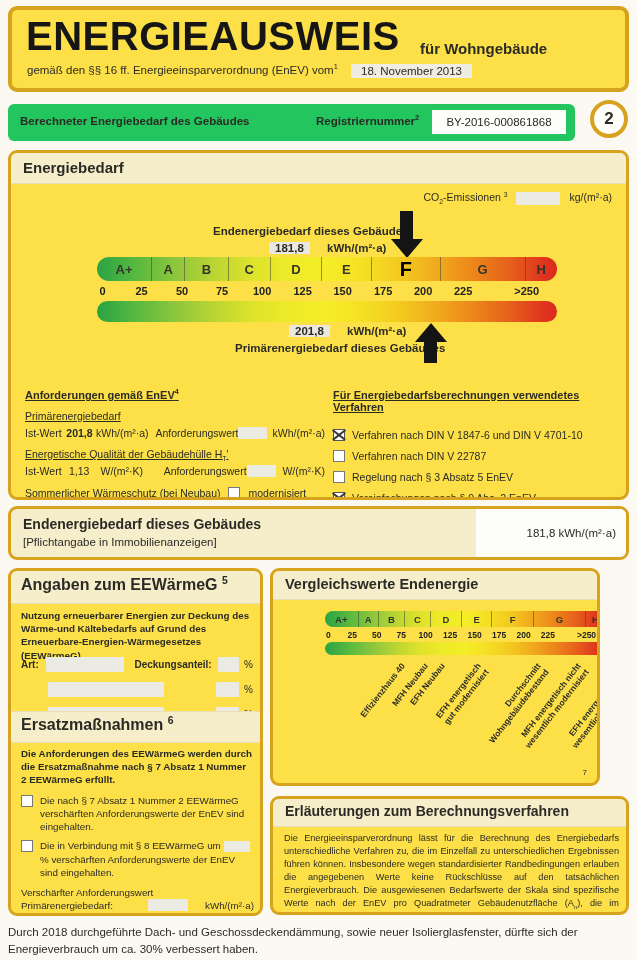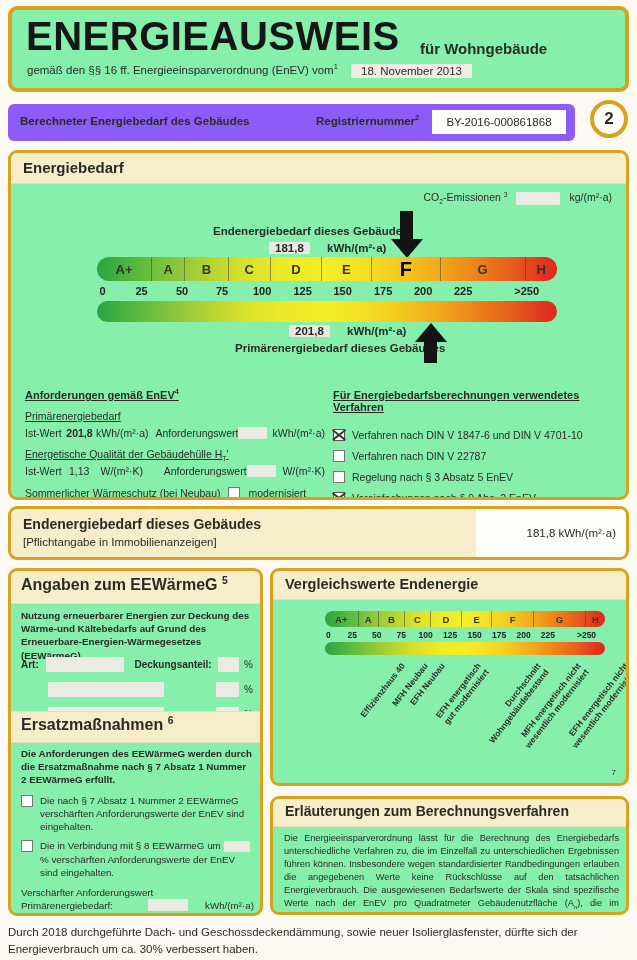--- a/index.html
+++ b/index.html
@@ -4,21 +4,21 @@
 <style>
   html,body{margin:0;padding:0;}
   body{
     width:637px;height:960px;position:relative;overflow:hidden;
     background:#fbf9f2;
     font-family:"Liberation Sans","DejaVu Sans",sans-serif;
     color:#2b2b26;
     -webkit-font-smoothing:antialiased;
   }
   .abs{position:absolute;}
-  .gold-box{position:absolute;border:3px solid #d7a31f;border-radius:9px;background:#86efac;box-sizing:border-box;overflow:hidden;}
+  .gold-box{position:absolute;border:3px solid #d7a31f;border-radius:9px;background:#fde047;box-sizing:border-box;overflow:hidden;}
   .band{background:#f6eecb;border-bottom:1px solid #eadfb4;}
   sup{font-size:65%;line-height:0;}
   sub{font-size:65%;line-height:0;}
   .blank{display:inline-block;background:#ecebe3;border-radius:1px;vertical-align:middle;}
   .hl{background:#e9e7df;padding:0 6px;border-radius:1px;}
   .u{text-decoration:underline;}
   .b{font-weight:bold;}
   
   .cb{display:inline-block;width:10px;height:10px;border:1.5px solid #777;background:#fff;position:relative;flex:none;}
   .cb.checked{border-color:#555;}
@@ -67,21 +67,21 @@
 
 <div class="gold-box" style="left:8px;top:6px;width:621px;height:86px;border-width:4px;">
   <div class="abs" style="left:14px;top:4px;font-size:40px;font-weight:bold;letter-spacing:.5px;color:#161616;">ENERGIEAUSWEIS</div>
   <div class="abs" style="left:408px;top:30px;font-size:15px;font-weight:bold;">für Wohngebäude</div>
   <div class="abs" style="left:15px;top:54px;font-size:11.5px;">
     <span>gemäß den §§ 16 ff. Energieeinsparverordnung (EnEV) vom</span><sup>1</sup>
     <span class="blank" style="background:#efede3;padding:1px 10px;margin-left:10px;">18. November 2013</span>
   </div>
 </div>
 
-<div class="abs" style="left:8px;top:104px;width:567px;height:37px;background:#8b5cf6;border-radius:6px;">
+<div class="abs" style="left:8px;top:104px;width:567px;height:37px;background:#22c55e;border-radius:6px;">
   <div class="abs b" style="left:12px;top:11px;font-size:11.5px;">Berechneter Energiebedarf des Gebäudes</div>
   <div class="abs b" style="left:308px;top:11px;font-size:11.5px;">
     <span>Registriernummer</span><sup>2</sup>
   </div>
   <div class="abs" style="left:424px;top:6px;width:134px;height:24px;background:#fdfdfa;display:flex;align-items:center;justify-content:center;font-size:11.5px;">BY-2016-000861868</div>
 </div>
 <div class="abs" style="left:590px;top:100px;width:38px;height:38px;border:4px solid #d7a31f;border-radius:50%;background:#fffefb;display:flex;align-items:center;justify-content:center;font-size:17px;font-weight:bold;box-sizing:border-box;">2</div>
 
 <div class="gold-box" style="left:8px;top:150px;width:621px;height:350px;">
   <div class="band abs" style="left:0;top:0;right:0;height:30px;">
@@ -256,21 +256,21 @@
     <div style="margin-top:7px;position:relative;">
       <p>Verschärfter Anforderungswert</p>
       <p>Primärenergiebedarf:</p>
       <span class="blank" style="width:40px;height:12px;position:absolute;right:66px;bottom:1px;"></span>
       <span style="position:absolute;right:0;bottom:0;">kWh/(m²·a)</span>
     </div>
 
   </div>
 </div>
 
-<div class="gold-box" style="left:270px;top:568px;width:359px;height:218px;padding-left:48px;">
+<div class="gold-box" style="left:270px;top:568px;width:330px;height:218px;padding-left:48px;">
   <div class="band abs" style="left:0;top:0;right:0;height:28px;">
     <span class="abs b" style="left:12px;top:5px;font-size:14.5px;">Vergleichswerte Endenergie</span>
   </div>
 
   <div class="abs" style="left:52px;top:40px;width:280px;height:170px;">
     <div class="letterbar grad abs" style="left:0;top:0;width:280px;height:16px;font-size:9.5px;border-radius:8px;">
       <span>A+</span>
       <span>A</span>
       <span>B</span>
       <span>C</span>

